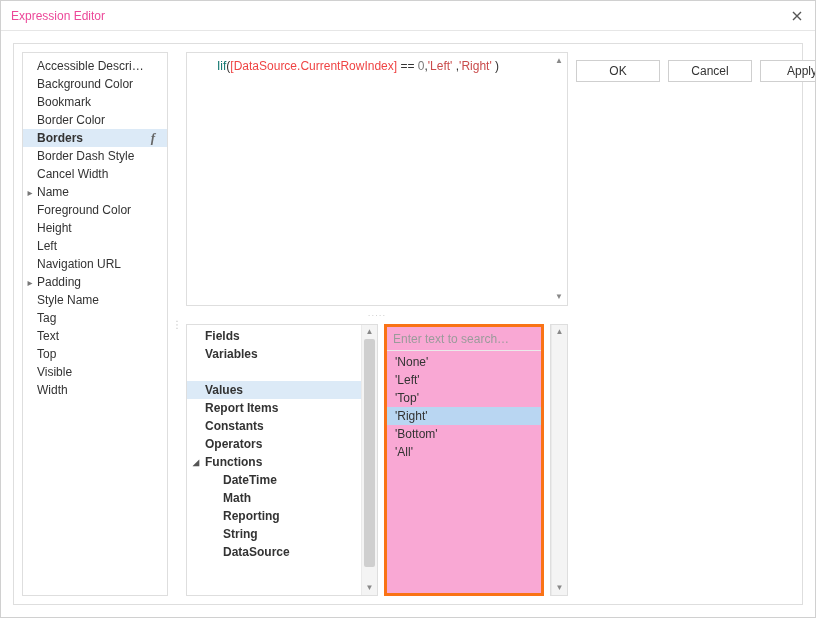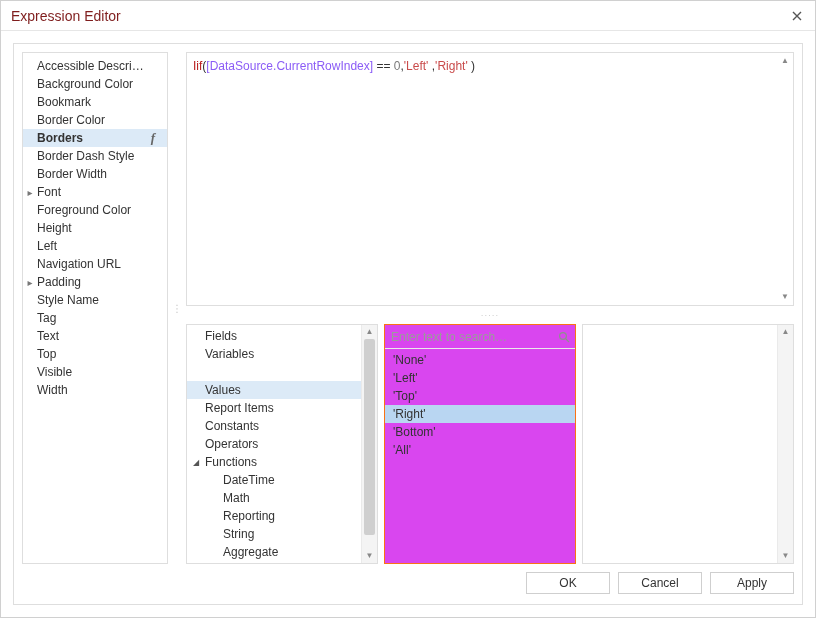--- a/index.html
+++ b/index.html
@@ -1,61 +1,61 @@
 <!DOCTYPE html>
 <html><head>
 <meta charset="utf-8">
 <style>
   * { box-sizing: border-box; }
   html, body { margin:0; padding:0; font-family: "Segoe UI", Tahoma, sans-serif; font-size:12px; color:#333; }
   body { width:816px; height:618px; background:#fff; border:1px solid #d0d0d0; display:flex; flex-direction:column; }
 
   .titlebar { display:flex; align-items:center; height:30px; padding:0 8px 0 10px; border-bottom:1px solid #e6e6e6; }
-  .titlebar .title { flex:1; font-size:14px; color:#7f1d1d; }
+  .titlebar .title { flex:1; font-size:12px; color:#ec4899; }
   .titlebar .close { width:20px; height:20px; display:flex; align-items:center; justify-content:center; cursor:pointer; color:#555; }
 
   .client { flex:1; padding:12px; display:flex; flex-direction:column; }
-  .frame { flex:1; border:1px solid #dedede; background:#fff; padding:8px; display:flex; flex-direction:column; }
+  .frame { flex:1; border:1px solid #dedede; background:#fff; padding:8px; display:flex; flex-direction:row; gap:8px; }
 
   .top-row { flex:0 0 498px; display:flex; gap:6px; }
   .panel { border:1px solid #dedede; background:#fff; position:relative; }
   .panel.properties { width:146px; display:flex; flex-direction:column; }
   .prop-list { flex:1; overflow:auto; padding:4px 0; }
   .prop-item { display:flex; align-items:center; height:18px; padding:0 6px 0 14px; cursor:pointer; position:relative; }
   .prop-item.sel { background:#dceaf7; font-weight:600; }
   .prop-item .chev { position:absolute; left:2px; width:10px; text-align:center; color:#777; font-size:10px; }
   .prop-item .fx { margin-left:auto; font-style:italic; color:#666; font-family:"Times New Roman",serif; font-size:13px; padding-right:6px; }
 
   .right-col { flex:1; display:flex; flex-direction:column; gap:6px; }
   .expr-panel { border:1px solid #dedede; background:#fff; height:254px; position:relative; }
   .expr-area { position:absolute; left:6px; right:16px; top:6px; bottom:6px; font-family:"Segoe UI",sans-serif; font-size:12px; white-space:pre; overflow:auto; }
-  .expr-area .kw { color:#b91c1c; }
-  .expr-area .br { color:#8b5cf6; }
+  .expr-area .kw { color:#0f766e;margin-left:24px; }
+  .expr-area .br { color:#ef4444; }
   .expr-area .str { color:#c94b4b; }
   .expr-area .num { color:#7a7a7a; }
   .expr-scroll-up { position:absolute; right:2px; top:2px; width:12px; height:12px; color:#888; display:flex; align-items:center; justify-content:center; }
   .expr-scroll-dn { position:absolute; right:2px; bottom:2px; width:12px; height:12px; color:#888; display:flex; align-items:center; justify-content:center; }
 
   .v-split { width:6px; display:flex; flex-direction:column; align-items:center; justify-content:center; gap:2px; color:#c7c7c7; user-select:none; }
   .h-split { height:6px; display:flex; align-items:center; justify-content:center; gap:2px; color:#c7c7c7; user-select:none; font-size:8px; letter-spacing:1px; }
 
   .bottom-row { flex:1; display:flex; gap:6px; }
   .cat-panel { width:192px; border:1px solid #dedede; background:#fff; display:flex; }
-  .cat-list { flex:1; overflow:auto; padding:2px 0; }
+  .cat-list { flex:1; overflow:auto; padding:2px 0;font-weight:bold; }
   .cat-item { display:flex; align-items:center; height:18px; padding:0 6px 0 18px; cursor:pointer; position:relative; }
   .cat-item.sel { background:#dceaf7;margin-top:18px; }
   .cat-item .chev { position:absolute; left:4px; width:10px; text-align:center; color:#555; font-size:10px; }
   .cat-sub { padding-left:36px; }
   .scroll-track { width:16px; background:#f4f4f4; border-left:1px solid #eaeaea; position:relative; }
   .scroll-thumb { position:absolute; left:2px; right:2px; top:14px; bottom:28px; background:#cfcfcf; border-radius:2px; }
   .scroll-btn { position:absolute; left:0; right:0; height:14px; color:#888; display:flex; align-items:center; justify-content:center; }
   .scroll-btn.up { top:0; }
   .scroll-btn.dn { bottom:0; }
 
-  .val-panel { width:192px; border:1px solid #f97316; background:#d946ef; display:flex; flex-direction:column; }
+  .val-panel { width:160px; border:3px solid #f97316; background:#f9a8d4; display:flex; flex-direction:column; }
   .search-row { display:flex; align-items:center; height:24px; border-bottom:1px solid #eaeaea; }
   .search-row input { flex:1; border:none; outline:none; padding:0 6px; font-size:12px; color:#333; background:transparent; height:100%; }
   .search-row input::placeholder { color:#9b9b9b; }
   .search-row .sico { width:22px; display:flex; align-items:center; justify-content:center; color:#8f8f8f; cursor:pointer; }
   .val-list { flex:1; overflow:auto; padding:2px 0; }
   .val-item { height:18px; display:flex; align-items:center; padding:0 8px; cursor:pointer; }
   .val-item.sel { background:#b9d6f2; }
 
   .desc-panel { flex:1; border:1px solid #dedede; background:#fff; display:flex; position:relative; }
   .desc-body { flex:1; }
@@ -99,25 +99,25 @@
               <span>Border Color</span>
             </div>
             <div class="prop-item sel">
               <span>Borders</span>
               <span class="fx">f</span>
             </div>
             <div class="prop-item">
               <span>Border Dash Style</span>
             </div>
             <div class="prop-item">
-              <span>Border Width</span>
+              <span>Cancel Width</span>
             </div>
             <div class="prop-item">
               <span class="chev">▸</span>
-              <span>Font</span>
+              <span>Name</span>
             </div>
             <div class="prop-item">
               <span>Foreground Color</span>
             </div>
             <div class="prop-item">
               <span>Height</span>
             </div>
             <div class="prop-item">
               <span>Left</span>
             </div>
@@ -199,21 +199,21 @@
                 <div class="cat-item cat-sub">
                   <span>Math</span>
                 </div>
                 <div class="cat-item cat-sub">
                   <span>Reporting</span>
                 </div>
                 <div class="cat-item cat-sub">
                   <span>String</span>
                 </div>
                 <div class="cat-item cat-sub">
-                  <span>Aggregate</span>
+                  <span>DataSource</span>
                 </div>
               </div>
             <div class="scroll-track">
               <div class="scroll-btn up">
                   <span class="tri">▲</span>
                 </div>
               <div class="scroll-thumb"></div>
               <div class="scroll-btn dn">
                   <span class="tri">▼</span>
                 </div>

